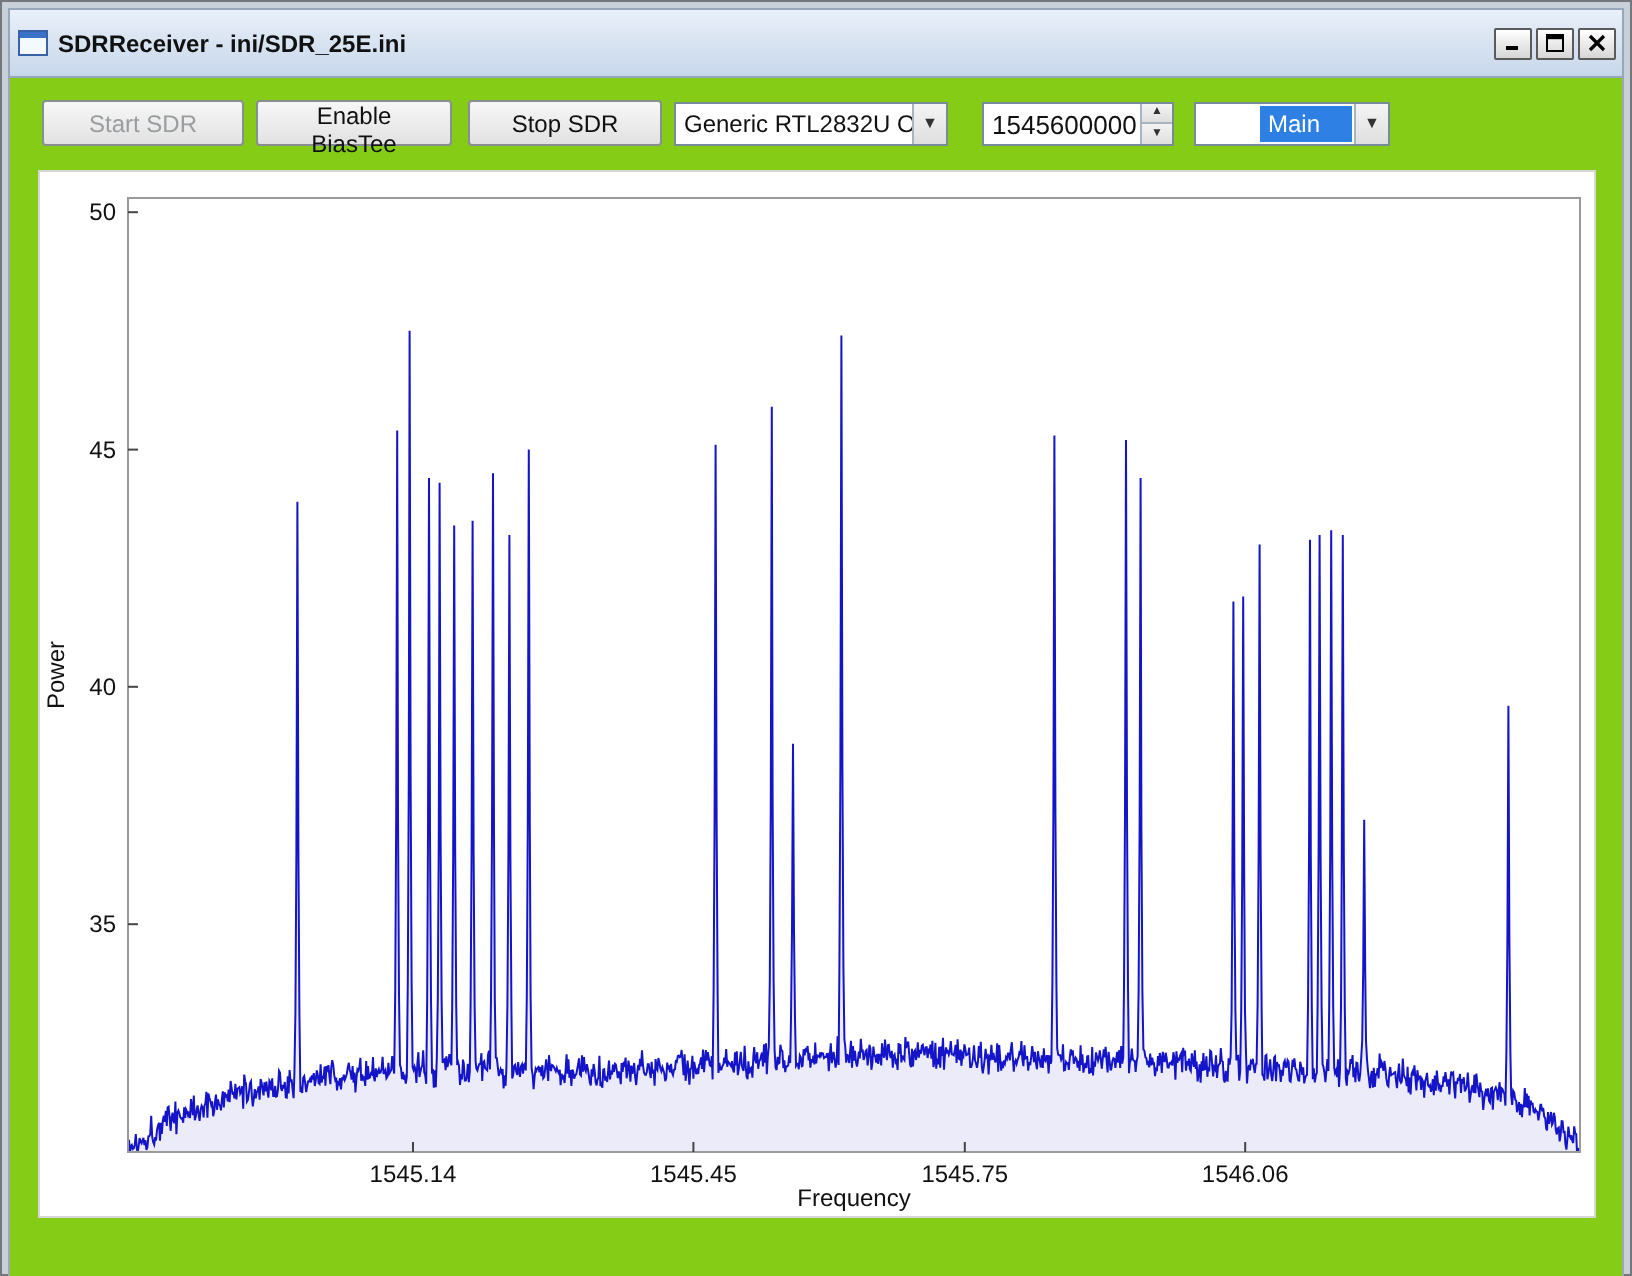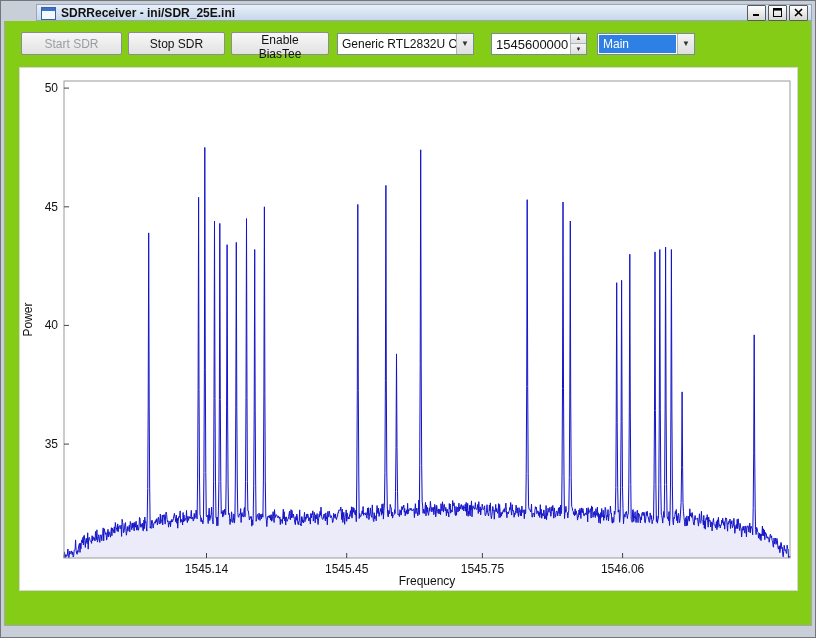--- a/index.html
+++ b/index.html
@@ -7,27 +7,26 @@
   body{font-family:"Liberation Sans",sans-serif;}
 
   .window{
     width:816px;height:638px;
     background:#c9cfd8;
     border:1px solid #73767b;
     padding:3px;
     position:relative;
   }
   .titlebar{
-    height:17px;
+    height:35px;
     display:flex;align-items:center;
     background:linear-gradient(#e9f0f9,#c7d7ea);
     border:1px solid #96a7bd;
     padding:0 3px 0 4px;
     user-select:none;
-    margin-left:32px;
   }
   .app-icon{width:15px;height:13px;margin-right:5px;display:inline-block;}
   .titlebar .title{
     flex:1;font-size:12px;font-weight:700;color:#111;
     white-space:nowrap;overflow:hidden;
   }
   .winbtns{display:flex;gap:2px;}
   .winbtn{
     width:19px;height:16px;padding:0;
     background:linear-gradient(#ffffff,#d6d6d6);
@@ -65,21 +64,21 @@
     font-size:12px;padding:3px 4px 0 4px;white-space:nowrap;
     overflow:hidden;flex:1;color:#111;
   }
   .combo .combo-arrow{
     width:17px;display:flex;align-items:center;justify-content:center;
     background:linear-gradient(#f4f4f4,#dfdfdf);
     border-left:1px solid #aab4bf;
     font-size:8px;color:#333;
   }
   .combo.device{width:137px;margin-right:17px;}
-  .combo.main{width:98px;margin-left:10px;}
+  .combo.main{width:98px;margin-left:10px;padding-left:31px;}
   .combo.main .combo-text{background:#2f80e4;color:#fff;margin:1px;padding-top:2px;}
   .spin{
     width:96px;height:22px;display:flex;
     border:1px solid #7b8a9a;background:#fff;
   }
   .spin .spin-text{
     flex:1;font-size:13px;padding:3px 2px 0 4px;color:#111;white-space:nowrap;overflow:hidden;
   }
   .spin .spin-arrows{width:16px;display:flex;flex-direction:column;border-left:1px solid #aab4bf;}
   .spin .spin-btn{
@@ -124,22 +123,22 @@
         <svg width="9" height="9" viewBox="0 0 9 9">
             <path d="M1 1 L8 8 M8 1 L1 8" stroke="#000" stroke-width="1.6"></path>
           </svg>
       </button>
     </span>
   </div>
 
   <div class="client">
     <div class="toolbar">
       <button class="btn start" disabled="">Start SDR</button>
+      <button class="btn biastee">Enable BiasTee</button>
       <button class="btn stop">Stop SDR</button>
-      <button class="btn biastee">Enable BiasTee</button>
 
       <div class="combo device">
         <span class="combo-text">Generic RTL2832U OEM</span>
         <span class="combo-arrow">▼</span>
       </div>
 
       <div class="spin">
         <span class="spin-text">1545600000</span>
         <span class="spin-arrows">
           <span class="spin-btn up">▲</span>

